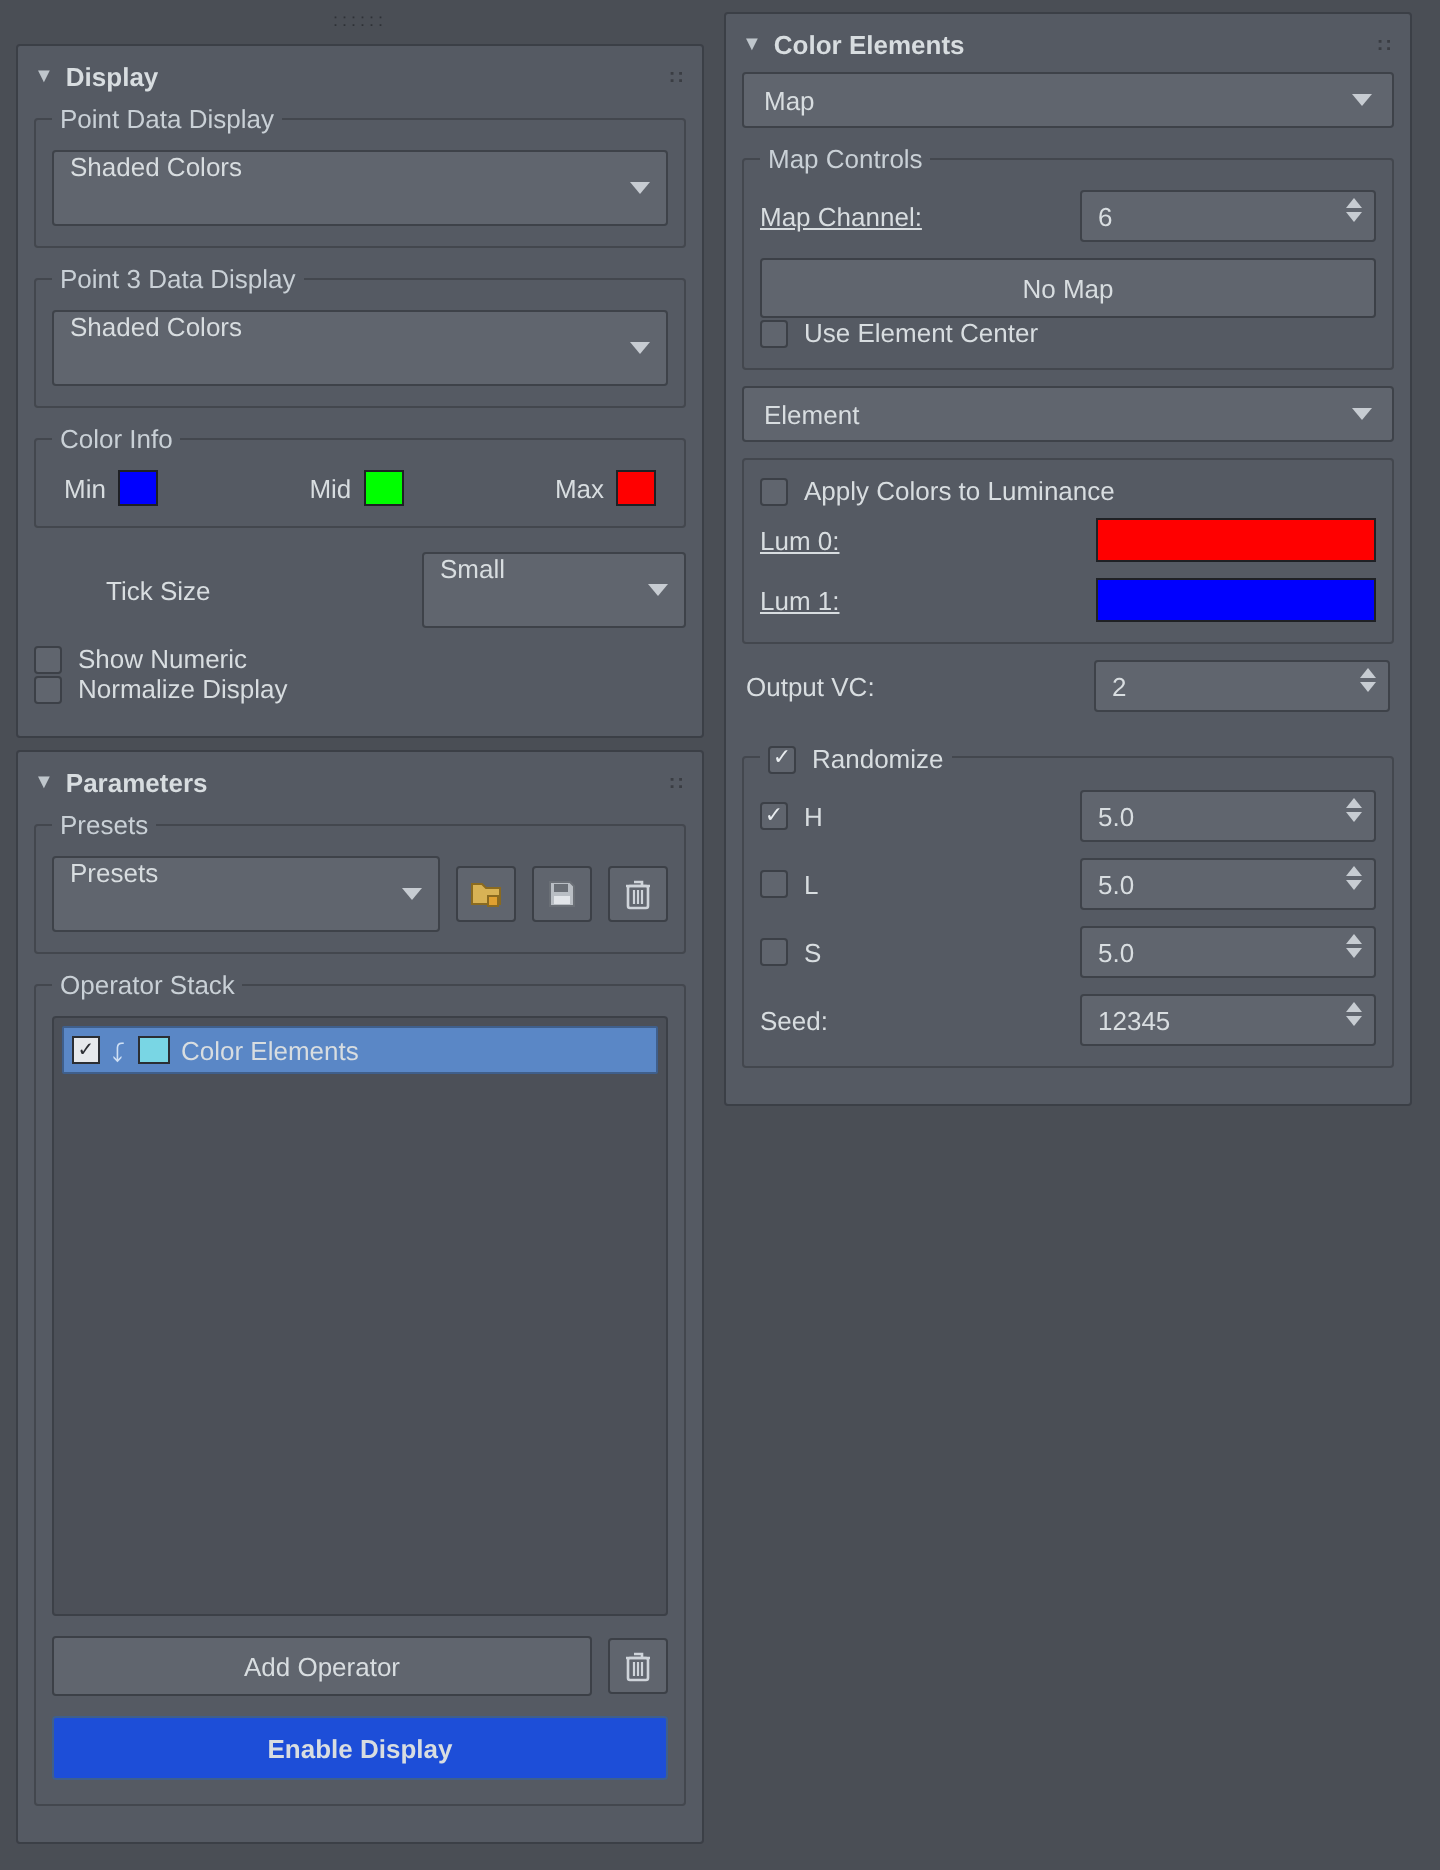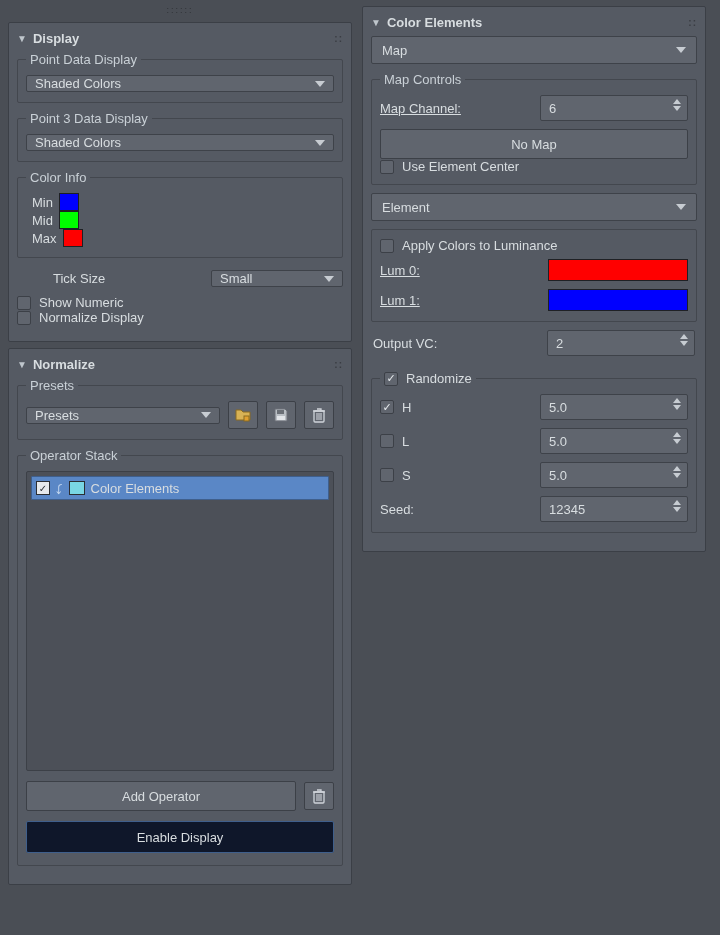--- a/index.html
+++ b/index.html
@@ -17,21 +17,21 @@
     font-weight: bold; color: #e4eaef;
   }
   .panel-header .tri { font-size: 10px; color: #bfc6cc; }
   .panel-header .drag-dots { margin-left:auto; color:#3a3d43; letter-spacing:1px; font-size:10px; }
   fieldset.group {
     border: 1px solid #43474e; border-radius: 2px; padding: 8px 8px 10px 8px; margin-bottom: 8px;
   }
   fieldset.group > legend { padding: 0 4px; color: #c9d0d6; }
   .dropdown {
     background: #60656e; border: 1px solid #3e4249; border-radius: 2px;
-    height: 17px; display:flex; align-items:flex-end; padding: 0 8px;
+    height: 38px; display:flex; align-items:flex-start; padding: 0 8px;
     position: relative; cursor: pointer;
   }
   .dropdown .dd-arrow {
     position:absolute; right:8px; top:50%; transform:translateY(-50%);
     width:0;height:0;border-left:5px solid transparent;border-right:5px solid transparent;border-top:6px solid #c7ccd2;
   }
   .dropdown.full { width: 100%; }
   .spinner {
     background: #60656e; border: 1px solid #3e4249; border-radius: 2px;
     height: 26px; display:flex; align-items:center; padding: 0 8px;
@@ -52,33 +52,33 @@
     width:14px; height:14px; background:#60656e; border:1px solid #3c4047; border-radius:2px;
     display:inline-flex; align-items:center; justify-content:center; cursor:pointer; flex-shrink:0;
   }
   .checkbox.checked::after{
     content:"✓"; font-size:11px; color:#e9edf0; line-height:1;
   }
   .check-row { display:flex; align-items:center; gap:8px; margin-bottom:6px; }
   .swatch {
     width:20px; height:18px; border:1px solid #1e2024; display:inline-block;
   }
-  .colorinfo-row { display:flex; justify-content:space-between; padding:0 6px;flex-direction:column; }
+  .colorinfo-row { display:flex; justify-content:space-between; padding:0 6px; }
   .colorinfo-item { display:flex; align-items:center; gap:6px; }
   .ticksize-row { display:flex; align-items:center; gap:8px; padding: 4px 0 8px 0; margin-left: 36px;}
   .iconbtn {
     width:30px; height:28px; background:#60656e; border:1px solid #3c4047; border-radius:2px;
     display:flex; align-items:center; justify-content:center; cursor:pointer; flex-shrink:0;
   }
   .btn {
     background:#60656e; border:1px solid #3c4047; border-radius:2px; height:30px;
     display:flex; align-items:center; justify-content:center; cursor:pointer; padding:0 10px;
   }
   .btn.primary {
-    background:#0f172a; border-color:#3f5f8c; color:#f0f4f9; font-weight:400; height:32px;
+    background:#1d4ed8; border-color:#3f5f8c; color:#f0f4f9; font-weight:700; height:32px;
   }
   .preset-row{ display:flex; gap:8px; align-items:center;}
   .stack {
     background:#4c5058; border:1px solid #3c4047; border-radius:2px; height:300px; padding:4px;
     overflow:auto;
   }
   .stack-item {
     background:#5a87c6; border:1px solid #3f5f8c; border-radius:1px; padding:2px 4px;
     display:flex; align-items:center; gap:6px; height:24px;
   }
@@ -166,21 +166,21 @@
       </div>
       <div class="check-row">
         <span class="checkbox"></span>
         <span>Normalize Display</span>
       </div>
     </div>
 
     <div class="panel">
       <div class="panel-header">
         <span class="tri">▼</span>
-        <span>Normalize</span>
+        <span>Parameters</span>
         <span class="drag-dots">::</span>
       </div>
 
       <fieldset class="group">
         <legend>Presets</legend>
         <div class="preset-row">
           <div class="dropdown" style="flex:1">
             <span>Presets</span>
             <span class="dd-arrow"></span>
           </div>

